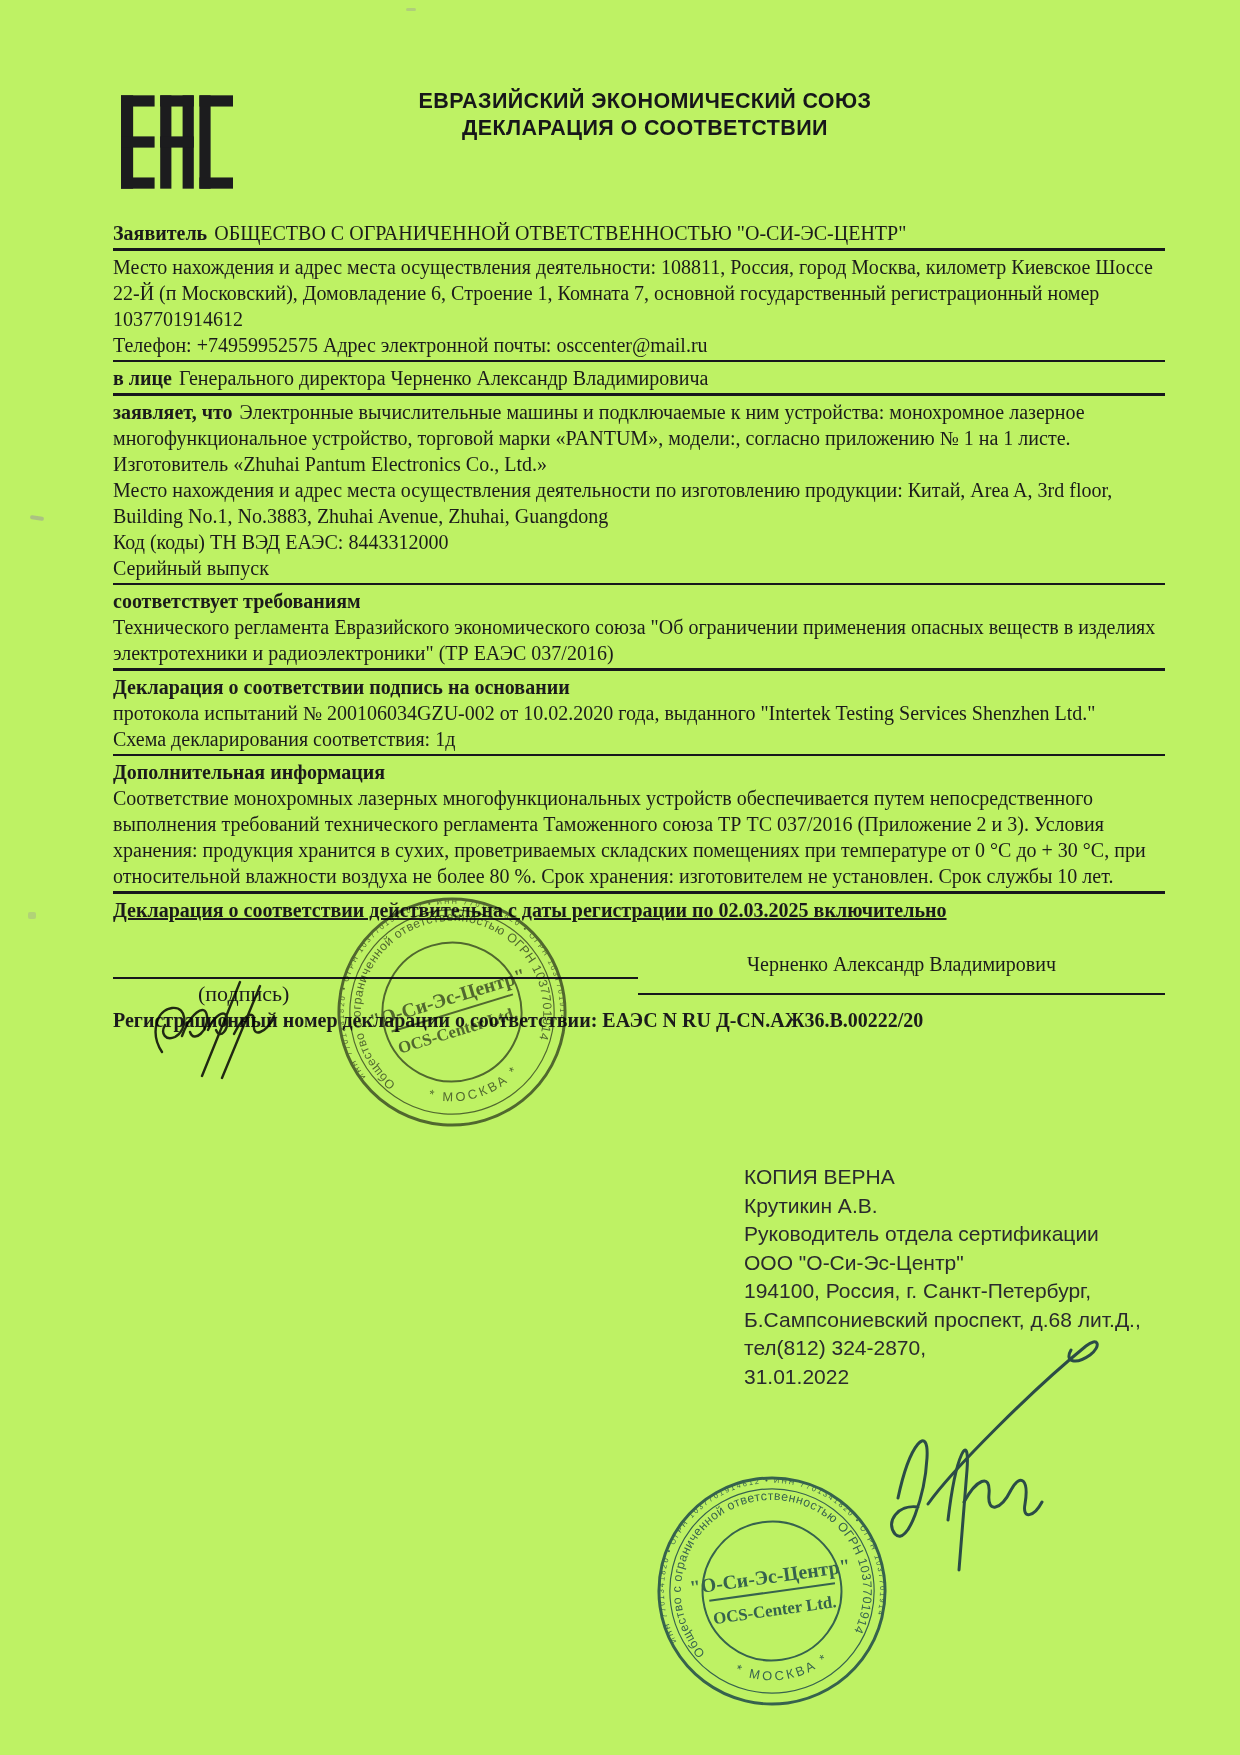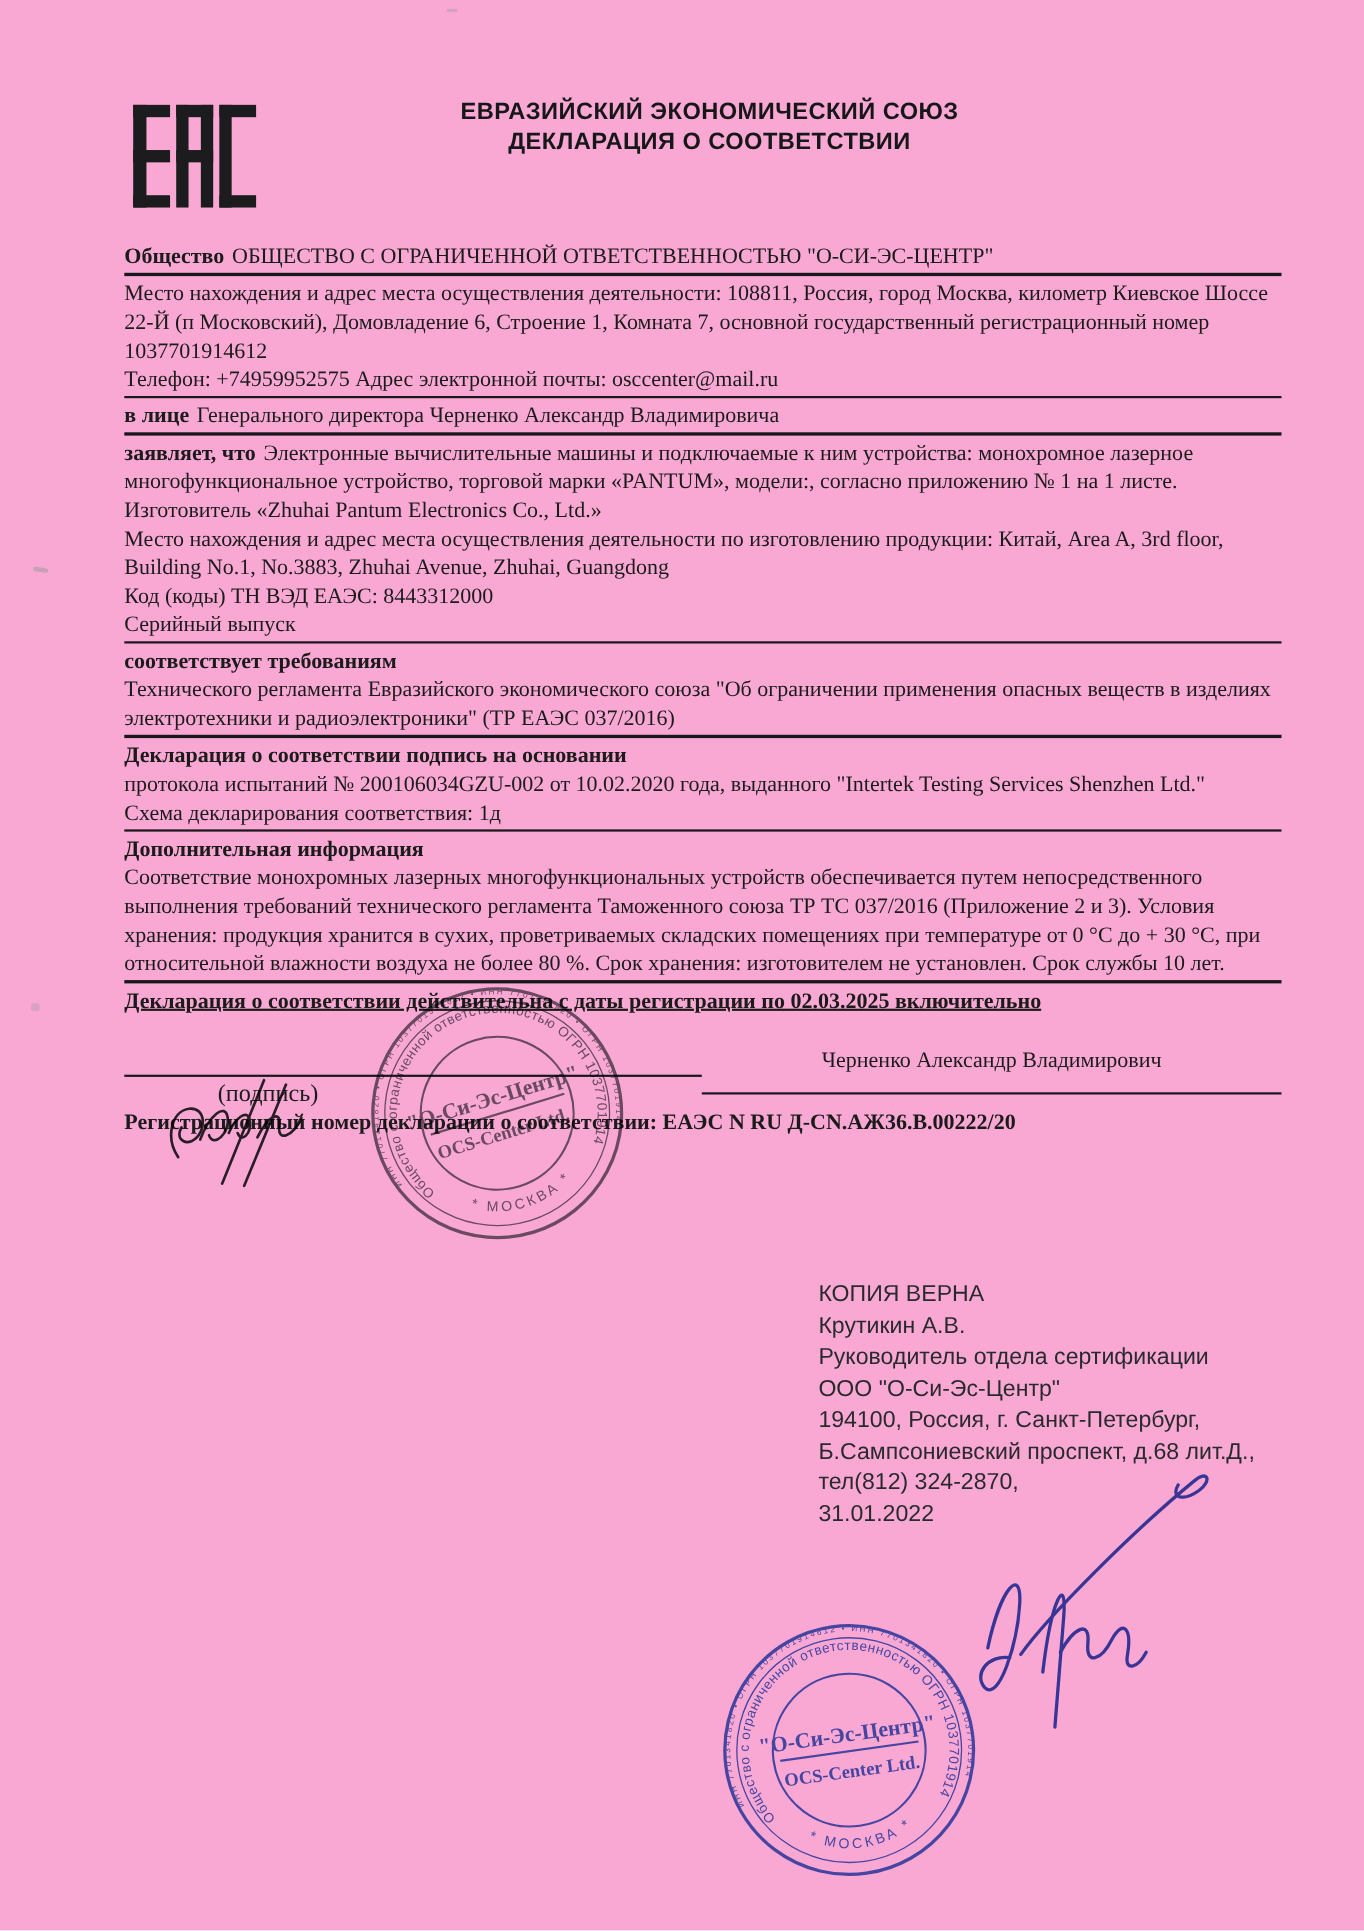--- a/index.html
+++ b/index.html
@@ -1,16 +1,16 @@
 <!DOCTYPE html>
 <html><head>
 <meta charset="utf-8">
 <style>
   html,body{margin:0;padding:0;background:#ffffff;}
-  .page{position:relative;width:1240px;height:1755px;background:#f9a8d4;overflow:hidden;
+  .page{position:relative;width:1240px;height:1755px;background:#bef264;overflow:hidden;
         font-family:"Liberation Serif", serif;color:#1b1b1b;}
   
   .eac-logo{position:absolute;left:121px;top:93px;width:112px;height:98px;}
   .title{position:absolute;left:300px;top:88px;width:690px;text-align:center;
          font-family:"Liberation Sans", sans-serif;font-weight:bold;font-size:21.5px;
          line-height:27px;letter-spacing:.4px;color:#17171a;}
   
   .doc{position:absolute;left:113px;top:220px;width:1052px;font-size:20px;line-height:26px;}
   .doc p{margin:0;}
   .sec{border-bottom:2px solid #17171c;padding-bottom:2px;margin-bottom:3px;}
@@ -73,21 +73,21 @@
   </svg>
 
   <div class="title">
     <div>ЕВРАЗИЙСКИЙ ЭКОНОМИЧЕСКИЙ СОЮЗ</div>
     <div>ДЕКЛАРАЦИЯ О СООТВЕТСТВИИ</div>
   </div>
 
   <div class="doc">
 
     <div class="sec thick">
-      <p><b class="lead">Общество</b><span>ОБЩЕСТВО С ОГРАНИЧЕННОЙ ОТВЕТСТВЕННОСТЬЮ "О-СИ-ЭС-ЦЕНТР"</span></p>
+      <p><b class="lead">Заявитель</b><span>ОБЩЕСТВО С ОГРАНИЧЕННОЙ ОТВЕТСТВЕННОСТЬЮ "О-СИ-ЭС-ЦЕНТР"</span></p>
     </div>
 
     <div class="sec">
       <p>Место нахождения и адрес места осуществления деятельности: 108811, Россия, город Москва, километр Киевское Шоссе 22-Й (п Московский), Домовладение 6, Строение 1, Комната 7, основной государственный регистрационный номер 1037701914612</p>
       <p>Телефон: +74959952575 Адрес электронной почты: osccenter@mail.ru</p>
     </div>
 
     <div class="sec thick">
       <p><b class="lead">в лице</b><span>Генерального директора Черненко Александр Владимировича</span></p>
     </div>

